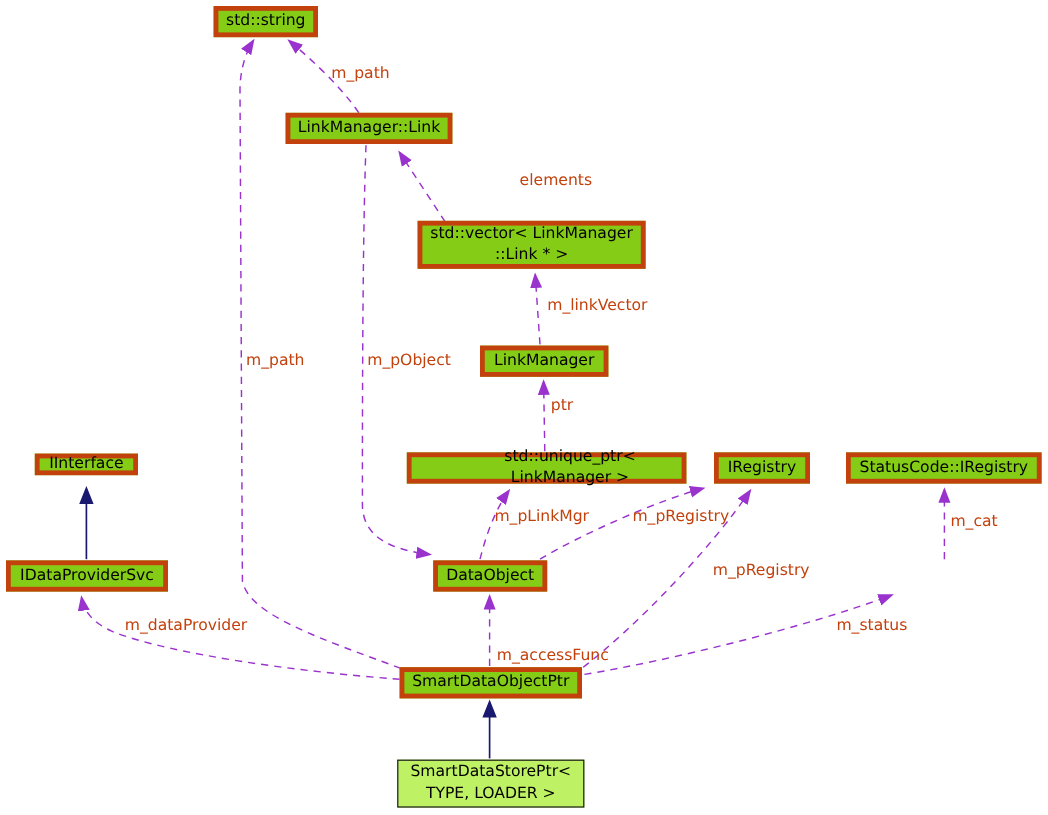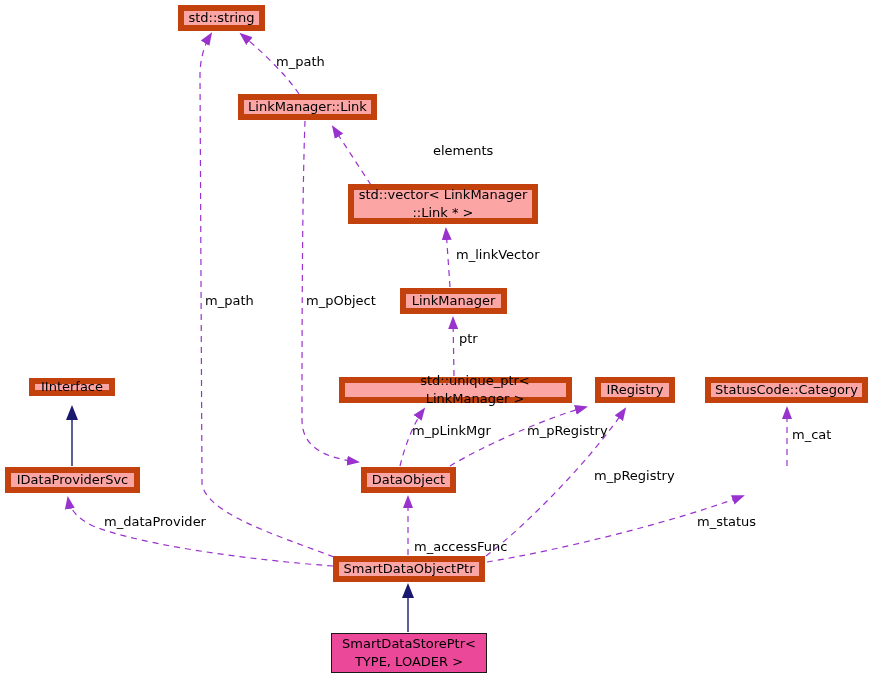--- a/index.html
+++ b/index.html
@@ -7,38 +7,38 @@
     position:relative;
     width:873px;height:679px;
     background:#ffffff;
     font-family:"DejaVu Sans","Liberation Sans",sans-serif;
     overflow:hidden;
   }
   #edges{position:absolute;left:0;top:0;width:873px;height:679px;}
   .node{
     position:absolute;
     box-sizing:border-box;
-    background:#fca5a5;
-    border:6px solid #c2410c;
+    background:#84cc16;
+    border:4px solid #c2410c;
     color:#000000;
     font-size:13px;
     line-height:18px;
     display:flex;align-items:center;justify-content:center;
     text-align:center;
     white-space:pre-line;
     z-index:2;
   }
   .node--highlight{
-    background:#ec4899;
+    background:#bef264;
     border:1.7px solid #1a1a1a;
   }
   .edge-label{
     position:absolute;
     font-size:13px;
-    color:#000000;
+    color:#c2410c;
     white-space:nowrap;
     z-index:3;
   }
   .edge{
     fill:none;
     stroke:#9a32cd;
     stroke-width:1.2;
     stroke-dasharray:6 5;
   }
   .edge--inherit{
@@ -82,21 +82,21 @@
   </svg>
 
   <div class="node" style="left:178px;top:5px;width:87px;height:26px;">std::string</div>
   <div class="node" style="left:238px;top:94px;width:139px;height:26px;">LinkManager::Link</div>
   <div class="node" style="left:348px;top:184px;width:190px;height:40px;">std::vector&lt; LinkManager
 ::Link * &gt;</div>
   <div class="node" style="left:400px;top:288px;width:107px;height:26px;">LinkManager</div>
   <div class="node" style="left:29px;top:378px;width:86px;height:18px;">IInterface</div>
   <div class="node" style="left:339px;top:377px;width:233px;height:26px;padding-left:39px;">std::unique_ptr&lt; LinkManager &gt;</div>
   <div class="node" style="left:595px;top:377px;width:80px;height:26px;text-align:right;">IRegistry</div>
-  <div class="node" style="left:705px;top:377px;width:163px;height:26px;">StatusCode::Category</div>
+  <div class="node" style="left:705px;top:377px;width:163px;height:26px;">StatusCode::IRegistry</div>
   <div class="node" style="left:5px;top:467px;width:135px;height:26px;">IDataProviderSvc</div>
   <div class="node" style="left:361px;top:467px;width:95px;height:26px;">DataObject</div>
   <div class="node" style="left:333px;top:556px;width:152px;height:26px;">SmartDataObjectPtr</div>
   <div class="node node--highlight" style="left:331px;top:633px;width:156px;height:40px;">SmartDataStorePtr&lt;
 TYPE, LOADER &gt;</div>
 
   <div class="edge-label" style="left:276px;top:54px;">m_path</div>
   <div class="edge-label" style="left:205px;top:293px;">m_path</div>
   <div class="edge-label" style="left:385px;top:143px;margin-left:48px;">elements</div>
   <div class="edge-label" style="left:456px;top:247px;">m_linkVector</div>

